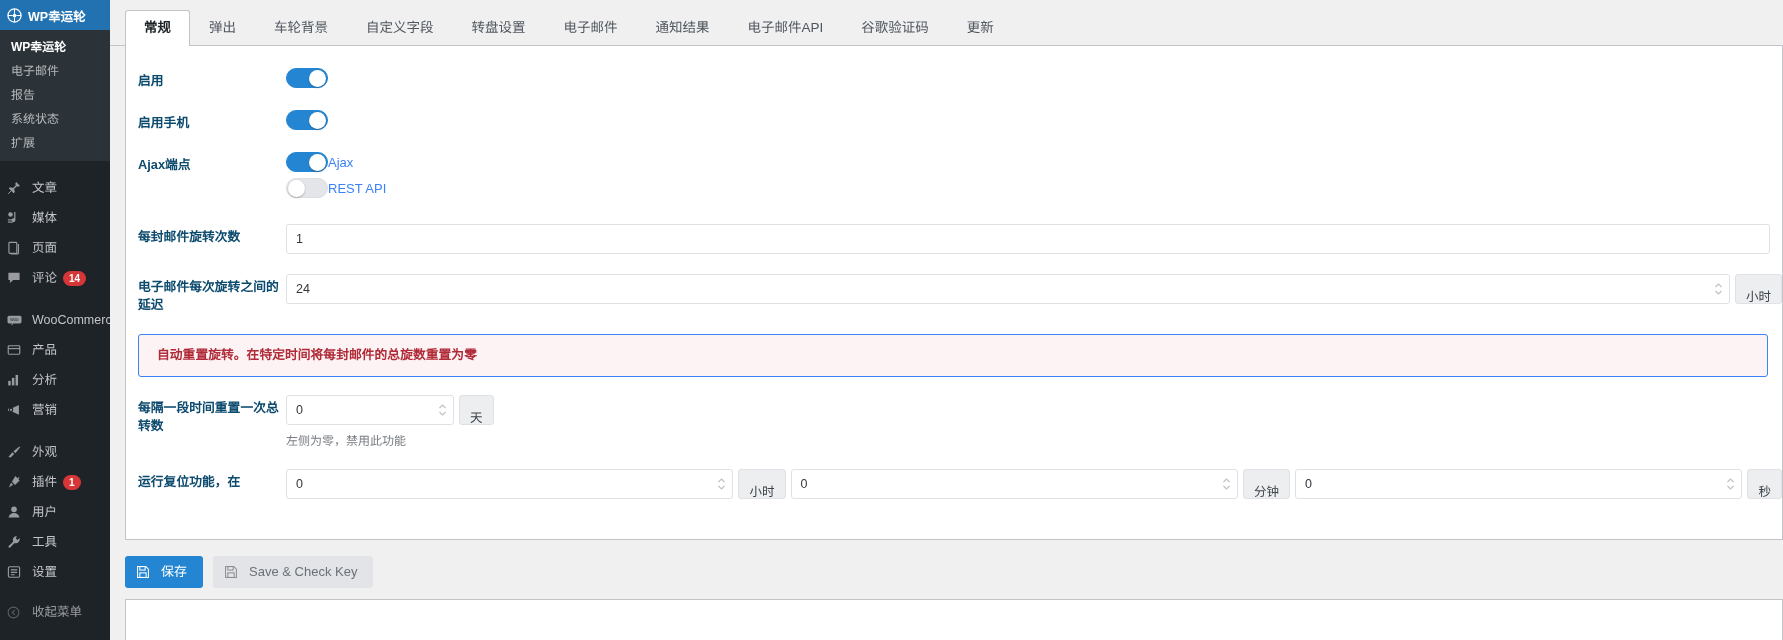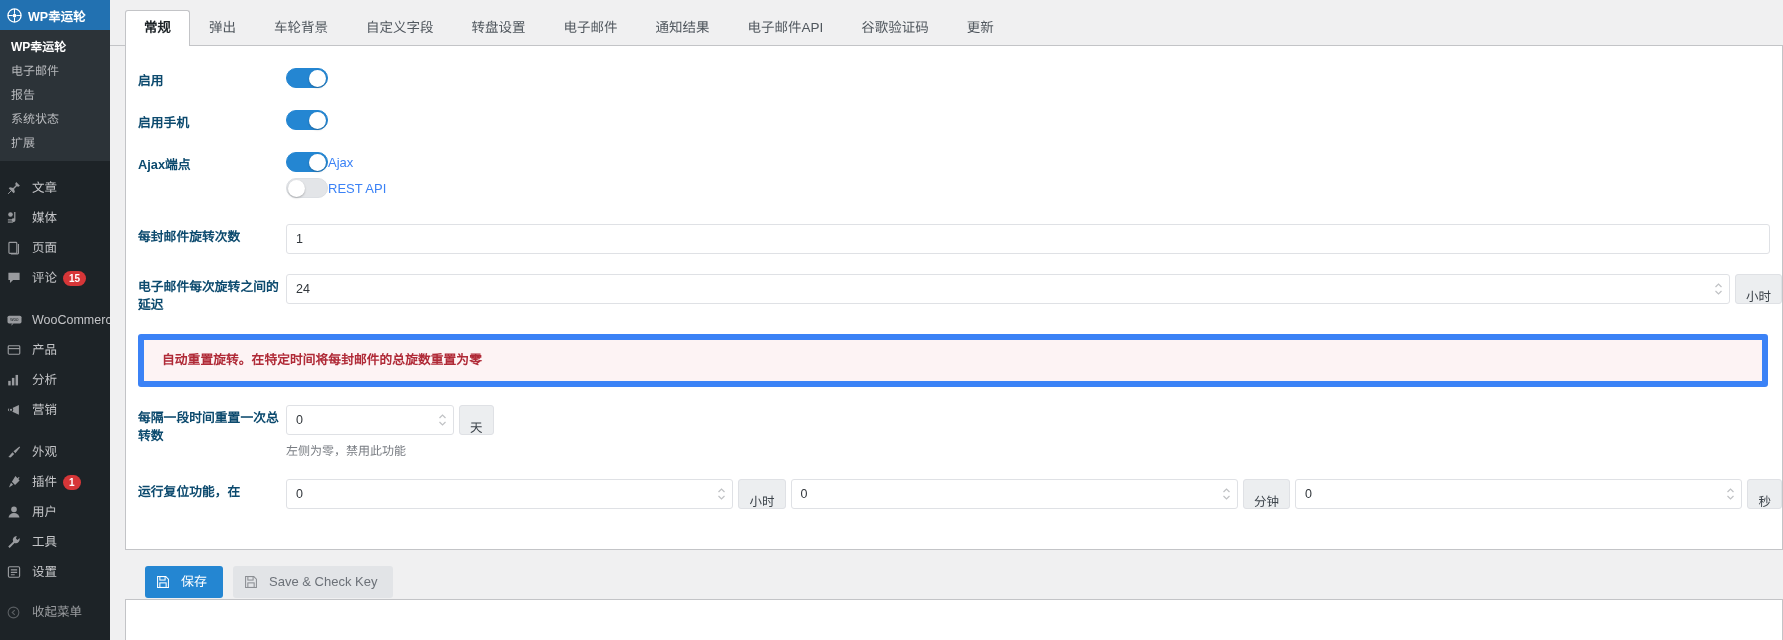--- a/index.html
+++ b/index.html
@@ -223,21 +223,21 @@
     font-size: 12px;
     color: #787c82;
     margin-top: 8px;
     line-height: 16px;
   }
 
   
   .notice-row { padding: 0 14px 0 12px; margin-bottom: 18px; }
   .notice {
     background: #fdf3f4;
-    border: 6px solid #3b82f6;
+    border: 1px solid #3b82f6;
     border-radius: 3px;
     padding: 11px 14px 12px 18px;
     margin-right: 0;
   }
   .notice-title {
     color: #b02a37;
     font-weight: 700;
     font-size: 12.8px;
     line-height: 18px;
   }
@@ -246,21 +246,20 @@
     font-size: 11.5px;
     margin-top: 3px;
     line-height: 16px;
   }
 
   
   .btn-bar {
     display: flex;
     align-items: center;
     padding: 16px 0 0 15px;
-    margin-left: 20px;
   }
   .btn {
     display: inline-flex;
     align-items: center;
     height: 32px;
     padding: 0 16px 0 11px;
     border-radius: 3px;
     font-size: 13px;
     cursor: pointer;
     border: none;
@@ -340,21 +339,21 @@
       </span>
       <span class="mi-label">页面</span>
     </a>
     <a href="#" class="menu-item">
       <span class="mi-ico">
         <svg width="14" height="14" viewBox="0 0 16 16" fill="#c3c4c7">
           <path d="M1.6 2 h12.8 v8.4 h-7.4 l-3.6 3.3 v-3.3 h-1.8 z"></path>
         </svg>
       </span>
       <span class="mi-label">评论</span>
-      <span class="count-badge">15</span>
+      <span class="count-badge">14</span>
     </a>
 
     <div class="menu-sep"></div>
 
     <a href="#" class="menu-item">
       <span class="mi-ico">
         <svg width="15" height="13" viewBox="0 0 18 14">
           <rect x="0.6" y="1.2" width="16.8" height="9.4" rx="2" fill="#c3c4c7"></rect>
           <path d="M6 10.6 L5 13.4 L8 10.6 Z" fill="#c3c4c7"></path>
           <text x="9" y="8.1" font-size="5.4" fill="#1d2327" text-anchor="middle" font-family="Liberation Sans, sans-serif">woo</text>

